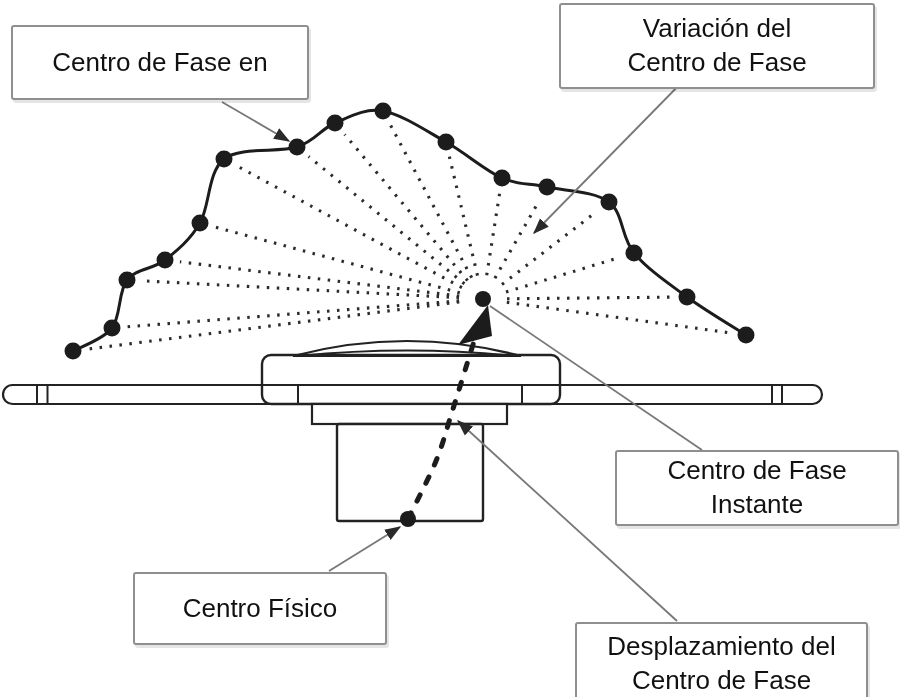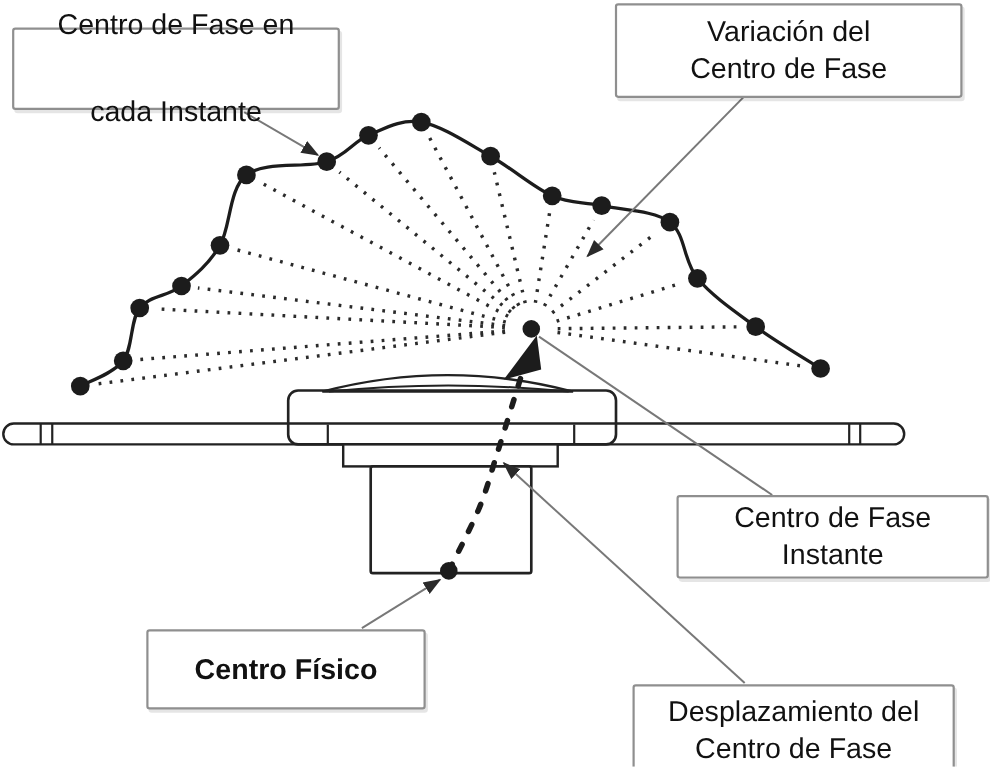--- a/index.html
+++ b/index.html
@@ -113,34 +113,33 @@
       <line x1="222" y1="102" x2="289" y2="141" marker-end="url(#arrow)"></line>
       <line x1="690" y1="74" x2="534" y2="233" marker-end="url(#arrow)"></line>
       <line x1="490" y1="306" x2="702" y2="450"></line>
       <line x1="329" y1="571" x2="400" y2="527" marker-end="url(#arrow)"></line>
       <line x1="677" y1="621" x2="458" y2="421" marker-end="url(#arrow)"></line>
     </g>
   </svg>
 
   <div class="label-box" style="left:11px;top:25px;width:298px;height:75px;gap:45px;">
     <span class="label-line">Centro de Fase en</span>
-    <span class="label-line">cada Instante</span>
   </div>
 
   <div class="label-box" style="left:559px;top:3px;width:316px;height:86px;">
     <span class="label-line">Variación del</span>
     <span class="label-line">Centro de Fase</span>
   </div>
 
   <div class="label-box" style="left:615px;top:450px;width:284px;height:76px;">
     <span class="label-line">Centro de Fase</span>
     <span class="label-line">Instante</span>
   </div>
 
-  <div class="label-box" style="left:133px;top:572px;width:254px;height:73px;font-weight:bold;">
+  <div class="label-box" style="left:133px;top:572px;width:254px;height:73px;">
     <span class="label-line">Centro Físico</span>
   </div>
 
   <div class="label-box" style="left:575px;top:622px;width:293px;height:84px;">
     <span class="label-line">Desplazamiento del</span>
     <span class="label-line">Centro de Fase</span>
   </div>
 
 </div>
 

